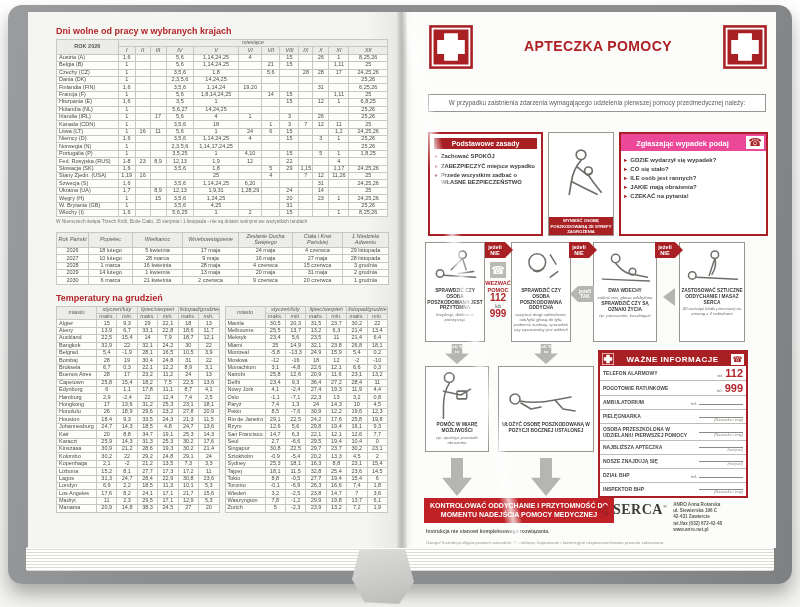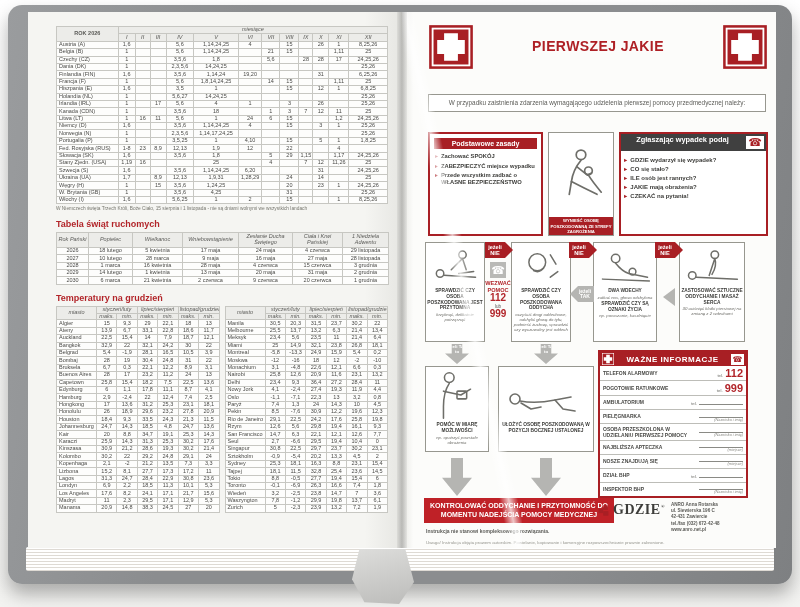--- a/index.html
+++ b/index.html
@@ -49,21 +49,21 @@
   .boxrow{left:26px;top:120px;width:340px;height:104px;display:flex;gap:5px}
   .redbox{border:2px solid #a81f24;background:#fff;box-sizing:border-box}
   .basics{width:115px;padding:4px}
   .bhead{background:#a81f24;color:#fff;font-size:7px;font-weight:bold;text-align:center;padding:2px 0;margin-bottom:4px}
   .blist .li{display:flex;gap:2px;margin:2.5px 0;font-size:5.8px;font-weight:bold;color:#3c3c39;line-height:1.2;text-align:left}
   .blist .marker{color:#a81f24;font-size:5px;line-height:1.4}
   .rescue{width:66px;border:1px solid #97978f;background:#fff;display:flex;flex-direction:column;box-sizing:border-box}
   .rescue svg{flex:1}
   .redcap{background:#a81f24;color:#fff;font-size:4.2px;font-weight:bold;text-align:center;padding:1px 0;line-height:1.25}
   .report{flex:1;padding:0}
-  .rhead{display:flex;align-items:flex-start;background:#404040;color:#fff}
+  .rhead{display:flex;align-items:flex-end;background:#ec4899;color:#fff}
   .rhead .rtitle{flex:1;font-size:7.4px;font-weight:bold;text-align:center;padding:2px 0;line-height:1.2}
   .phone-tile{width:18px;background:#fff;margin:2px;display:flex;align-items:center;justify-content:center}
   .phone-tile::before{content:"☎";color:#a81f24;font-size:11px}
   .rlist{padding:3px 2px}
   .rlist .li{display:flex;gap:2px;margin:3px 0;font-size:6px;font-weight:bold;color:#3c3c39}
   .rlist .marker{color:#a81f24;font-size:5.4px}
   
   .flowrow{left:23px;top:230px;width:322px;height:100px;display:flex}
   .step{border:1px solid #97978f;background:#fff;display:flex;flex-direction:column;align-items:center;
         padding:2px 1px;box-sizing:border-box}
@@ -129,20 +129,21 @@
 </head>
 <body>
 
 <div class="scene">
   <div class="book"></div>
   <div class="page-stack"></div>
   <div class="ribbon"></div>
 
   <div class="page left">
     <div class="lp">
+      <div class="sec-title">Dni wolne od pracy w wybranych krajach</div>
       <table class="holidays">
         <colgroup>
           <col style="width:58px">
             <col style="width:16px">
             <col style="width:14px">
             <col style="width:15px">
           <col style="width:26px">
             <col style="width:42px">
             <col style="width:22px">
             <col style="width:17px">
@@ -500,21 +501,20 @@
               <td>15</td>
               <td></td>
               <td></td>
               <td>1</td>
               <td>8,25,26</td>
             </tr>
           </tbody>
       </table>
       <div class="foot">W Niemczech święta Trzech Króli, Boże Ciało, 15 sierpnia i 1 listopada - nie są dniami wolnymi we wszystkich landach</div>
 
-      <div class="sec-title">Tabela świąt ruchomych</div>
       <table class="feasts">
         <colgroup>
           <col style="width:32px">
             <col style="width:44px">
             <col style="width:50px">
             <col style="width:56px">
           <col style="width:54px">
             <col style="width:50px">
             <col style="width:46px">
         </colgroup>
@@ -1114,21 +1114,21 @@
   <div class="page right">
     <div class="rp">
 
       <div class="abs fa-header">
         <svg class="cross" viewBox="0 0 40 40">
           <rect x="1" y="1" width="38" height="38" fill="#a81f24"></rect>
           <rect x="4" y="4" width="32" height="32" fill="none" stroke="#fff" stroke-width="1.6"></rect>
           <path d="M14 8h12v6h6v12h-6v6H14v-6H8V14h6z" fill="#fff"></path>
         </svg>
         <div class="fa-title">
-          <div>PIERWSZEJ JAKIE</div>
+          <div>APTECZKA POMOCY</div>
         </div>
         <svg class="cross" viewBox="0 0 40 40">
           <rect x="1" y="1" width="38" height="38" fill="#a81f24"></rect>
           <rect x="4" y="4" width="32" height="32" fill="none" stroke="#fff" stroke-width="1.6"></rect>
           <path d="M14 8h12v6h6v12h-6v6H14v-6H8V14h6z" fill="#fff"></path>
         </svg>
       </div>
 
       <div class="abs intro">W przypadku zaistnienia zdarzenia wymagającego udzielenia pierwszej pomocy przedmedycznej należy:</div>
 
@@ -1374,21 +1374,21 @@
         </div>
       </div>
 
       <div class="abs brand">
         <div class="logo">
           <svg class="logomark" viewBox="0 0 20 20">
             <rect x="1" y="7" width="7" height="7" fill="#a81f24"></rect>
             <rect x="8" y="2" width="7" height="7" fill="#a81f24"></rect>
             <rect x="8" y="11" width="8" height="7" fill="#a81f24"></rect>
           </svg>
-          <div class="logotext"><span>GDZIE</span><span class="logoreg">®</span></div>
+          <div class="logotext"><span>SERCA</span><span class="logoreg">®</span></div>
         </div>
         <div class="addr">
           <div>ANRO Anna Rotarska</div>
           <div>ul. Siewierska 196 C</div>
           <div>42-431 Zawiercie</div>
           <div>tel./fax (032) 672-42-48</div>
           <div>www.anro.net.pl</div>
         </div>
       </div>
 

